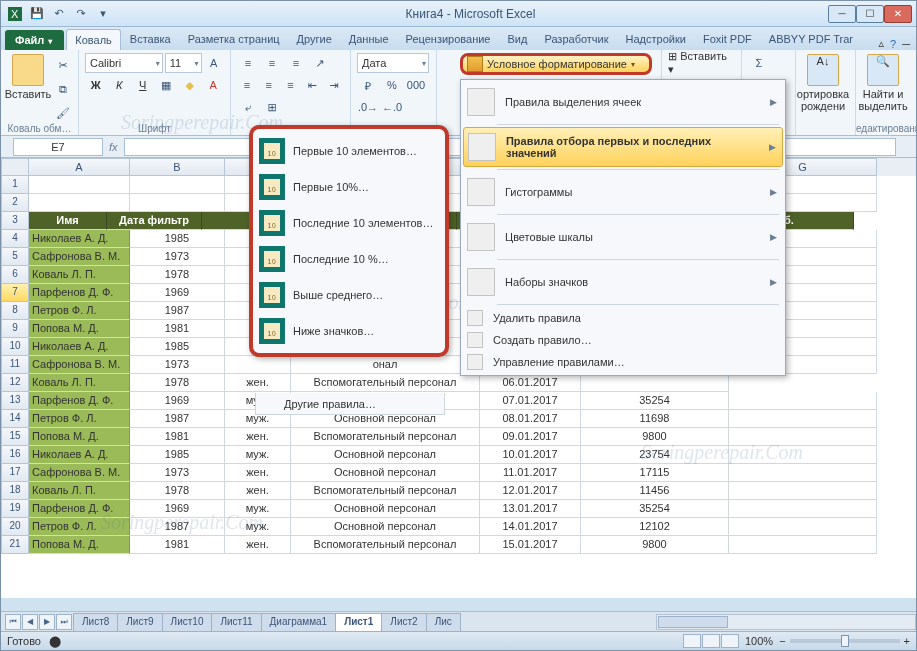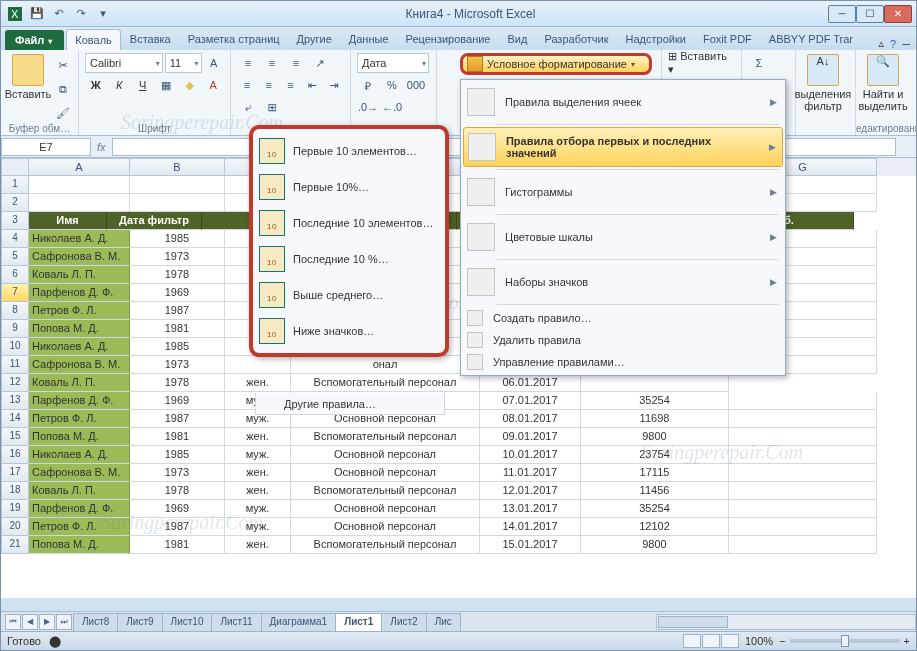--- a/index.html
+++ b/index.html
@@ -22,21 +22,21 @@
 .rlabel{position:absolute;bottom:1px;left:0;right:0;text-align:center;color:#6a7e94;font-size:10px}
 .rrow{display:flex;gap:2px;align-items:center;height:22px}
 .rcombo{height:20px;border:1px solid #b6c8da;background:#fff;display:flex;align-items:center;padding:0 14px 0 4px;position:relative;font-size:11px}
 .rcombo:after{content:"▾";position:absolute;right:2px;font-size:8px;color:#6a7e94}
 .rbtn{width:22px;height:22px;display:flex;align-items:center;justify-content:center;color:#3b5576}
 .bigbtn{width:42px;display:flex;flex-direction:column;align-items:center;justify-content:flex-start;padding-top:2px;gap:2px;font-size:10px;color:#3b5576;text-align:center;line-height:1.1}
 .bigbtn .ico{width:32px;height:32px;background:#f9d98a;border:1px solid #d4a84a;border-radius:2px}
 .cfbtn{position:absolute;left:459px;top:3px;height:22px;border:3px solid #c0392b;border-radius:8px;background:linear-gradient(#fff3c5,#ffd25a);display:flex;align-items:center;padding:0 14px 0 4px;gap:4px;z-index:5}
 .cfbtn:after{content:"▾";font-size:8px;color:#6a5a1a}
 .cf-ico{width:16px;height:16px;background:linear-gradient(#f2c14e,#e39b2e);border:1px solid #b07d1e}
-.namebox-row{height:22px;background:#e7eef6;display:flex;align-items:center;border-bottom:1px solid #a8bed5;padding-left:0}
+.namebox-row{height:22px;background:#e7eef6;display:flex;align-items:center;border-bottom:1px solid #a8bed5;padding-left:12px}
 .namebox{width:90px;height:18px;background:#fff;border:1px solid #a8bed5;text-align:center;line-height:16px}
 .fxlabel{margin:0 6px;font-style:italic;color:#6a7e94}
 .formulabar{flex:1;height:18px;background:#fff;border:1px solid #a8bed5;margin-right:20px}
 .grid{position:relative;background:#fff;height:440px;overflow:hidden}
 .colhead{position:absolute;top:0;left:0;right:0;height:18px;display:flex;background:#e9eef4}
 .corner{width:28px;height:18px;border:1px solid #b7c6d6;background:#e9eef4}
 .ch{height:18px;border:1px solid #b7c6d6;border-left:none;text-align:center;line-height:16px;color:#3b5576;background:linear-gradient(#f4f7fb,#e2e9f1)}
 .rows{position:absolute;top:18px;left:0;right:0}
 .row{display:flex;height:18px}
 .rh{width:28px;border:1px solid #b7c6d6;border-top:none;text-align:center;line-height:16px;background:linear-gradient(#f4f7fb,#e2e9f1);color:#3b5576;font-size:10px}
@@ -49,21 +49,21 @@
 .mitem{display:flex;align-items:center;height:40px;padding:0 18px 0 4px;gap:10px;position:relative}
 .mitem.small{height:22px}
 .mitem.hl{background:linear-gradient(#fff0b8,#ffd25a);border:1px solid #d9a93e;border-radius:3px}
 .mitem.hl .mtext{font-weight:bold}
 .mitem .arrow{position:absolute;right:6px;font-size:9px;color:#6a7e94}
 .mico{width:28px;height:28px;background:#efefef;border:1px solid #c4c4c4;display:flex;align-items:center;justify-content:center;font-size:9px}
 .mico.s{width:16px;height:16px}
 .msep{height:1px;background:#cdd7e2;margin:2px 4px 2px 34px}
 .menu2{position:absolute;left:248px;top:124px;width:200px;background:#f6f8fb;border:4px solid #c0392b;border-radius:10px;box-shadow:2px 2px 6px rgba(0,0,0,.3);z-index:9;padding:4px 2px}
 .m2item{display:flex;align-items:center;height:36px;gap:8px;padding:0 4px}
-.m2ico{width:26px;height:26px;background:#f7eac2;border:1px solid #0f766e;display:flex;align-items:center;justify-content:center;font-size:13px;color:#7a5c10}
+.m2ico{width:26px;height:26px;background:#f7eac2;border:5px solid #0f766e;display:flex;align-items:center;justify-content:center;font-size:11px;color:#7a5c10}
 .m2text{flex:1}
 .m2other{position:absolute;left:254px;top:392px;width:190px;height:22px;display:flex;align-items:center;padding-left:28px;color:#6a7e94;background:#f6f8fb;border:1px solid #cdd7e2;border-top:none;z-index:9}
 .sheettabs{position:absolute;bottom:19px;left:0;right:0;height:20px;background:#dbe5ef;display:flex;align-items:center;padding-left:4px;border-top:1px solid #a8bed5}
 .navbtn{width:16px;height:16px;border:1px solid #9db3c9;background:#eef4fa;margin-right:1px;text-align:center;line-height:14px;font-size:8px;color:#4a6585}
 .stab{height:18px;border:1px solid #9db3c9;border-bottom:none;background:#cfdceb;padding:0 8px;line-height:16px;margin-right:-1px;font-size:10px;color:#3b5576}
 .stab.active{background:#fff;font-weight:bold}
 .hscroll{margin-left:auto;width:260px;height:16px;background:#e4ebf3;border:1px solid #b2c3d4;position:relative}
 .hscroll .thumb{position:absolute;left:1px;top:1px;height:12px;width:70px;background:#cfdceb;border:1px solid #9db3c9}
 .statusbar{position:absolute;bottom:0;left:0;right:0;height:19px;background:linear-gradient(#dfe9f3,#c9daea);display:flex;align-items:center;padding:0 6px;border-top:1px solid #9db3c9;font-size:10px;color:#3b5576}
 .statusbar .spacer{flex:1}
@@ -125,21 +125,21 @@
   <div class="rgroup" style="width:78px">
     <div class="bigbtn">
         <div class="ico"></div>
         <span>Вставить</span>
       </div>
     <div style="position:absolute;right:4px;top:4px;display:flex;flex-direction:column;gap:2px">
       <span class="rbtn">✂</span>
       <span class="rbtn">⧉</span>
       <span class="rbtn">🖌</span>
     </div>
-    <div class="rlabel">Буфер обм…</div>
+    <div class="rlabel">Коваль обм…</div>
   </div>
   <div class="rgroup" style="width:152px">
     <div class="rrow">
         <div class="rcombo" style="width:82px">Calibri</div>
         <div class="rcombo" style="width:38px">11</div>
         <span class="rbtn">A</span>
       </div>
     <div class="rrow">
         <span class="rbtn">
           <b>Ж</b>
@@ -208,21 +208,21 @@
     <div class="rrow">
         <span class="rbtn">▼</span>
       </div>
     <div class="rrow">
         <span class="rbtn">◇</span>
       </div>
   </div>
   <div class="rgroup" style="width:60px">
     <div class="bigbtn">
         <div class="ico" style="background:#d9e8f7">A↓</div>
-        <span>выделения фильтр</span>
+        <span>ортировка рождени</span>
       </div>
   </div>
   <div class="rgroup" style="width:60px;border-right:none">
     <div class="bigbtn">
         <div class="ico" style="background:#d9e8f7">🔍</div>
         <span>Найти и выделить</span>
       </div>
     <div class="rlabel">едактирование</div>
   </div>
 
@@ -490,25 +490,25 @@
     </div>
     <div class="msep"></div>
     <div class="mitem">
       <div class="mico"></div>
       <span class="mtext">Наборы значков</span>
       <span class="arrow">▶</span>
     </div>
     <div class="msep"></div>
     <div class="mitem small">
       <div class="mico s"></div>
-      <span>Создать правило…</span>
+      <span>Удалить правила</span>
     </div>
     <div class="mitem small">
       <div class="mico s"></div>
-      <span>Удалить правила</span>
+      <span>Создать правило…</span>
     </div>
     <div class="mitem small">
       <div class="mico s"></div>
       <span>Управление правилами…</span>
     </div>
   </div>
 
 <div class="menu2" id="submenu">
     <div class="m2item">
       <div class="m2ico">₁₀</div>

